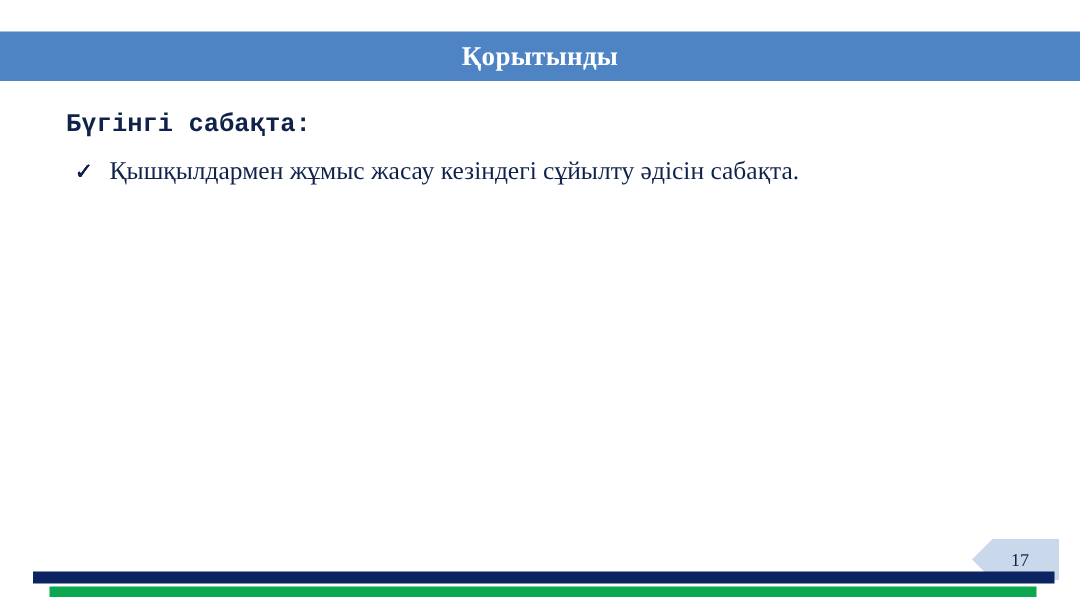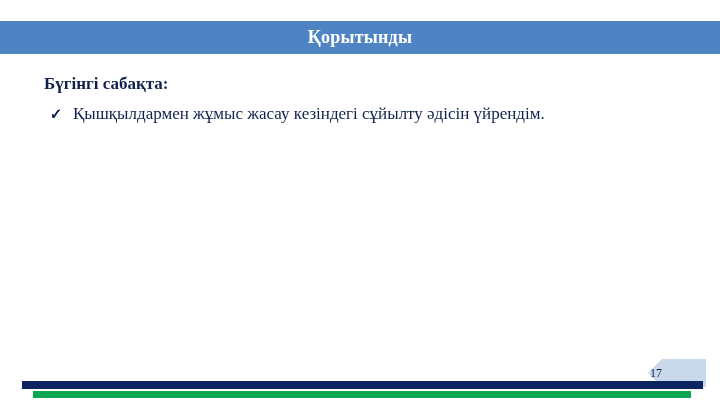--- a/index.html
+++ b/index.html
@@ -47,21 +47,21 @@
 
   
   .body-area {
     position: absolute;
     left: 44px;
     top: 72px;
     width: 640px;
   }
   .lead {
     color: #10224C;
-    font-family: Liberation Serif, serif;
+    font-family: Liberation Mono, monospace;
     font-weight: bold;
     font-size: 17px;
     line-height: 24px;
     margin: 0 0 4px 0;
   }
   ul.checklist {
     list-style: none;
     margin: 0;
     padding: 0;
   }
@@ -108,21 +108,21 @@
     position: absolute;
     left: 648px;
     top: 359px;
     width: 58px;
     height: 28px;
     background: #C9D8EA;
     clip-path: polygon(14px 0, 58px 0, 58px 28px, 14px 28px, 0 14px);
   }
   .page-num {
     position: absolute;
-    left: 624px;
+    left: 648px;
     top: 359px;
     width: 58px;
     height: 28px;
     line-height: 28px;
     text-align: center;
     color: #10224C;
     font-family: "Liberation Serif", "DejaVu Serif", serif;
     font-size: 12px;
     padding-left: 6px;
     box-sizing: border-box;
@@ -144,21 +144,21 @@
         <span class="tick">✓</span>
       </li>
       <li>
         <span class="tick">✓</span>
       </li>
       <li>
         <span class="tick">✓</span>
       </li>
       <li>
         <span class="tick">✓</span>
-        <span>Қышқылдармен жұмыс жасау кезіндегі сұйылту әдісін үйрендім.</span>
+        <span>Қышқылдармен жұмыс жасау кезіндегі сұйылту әдісін сабақта.</span>
       </li>
     </ul>
   </div>
 
   <div class="page-tag"></div>
   <div class="page-num">17</div>
 
   <div class="bar-navy"></div>
   <div class="bar-green"></div>
 

